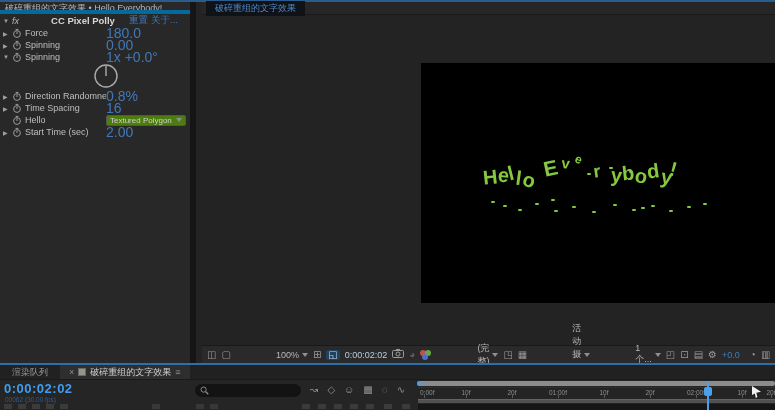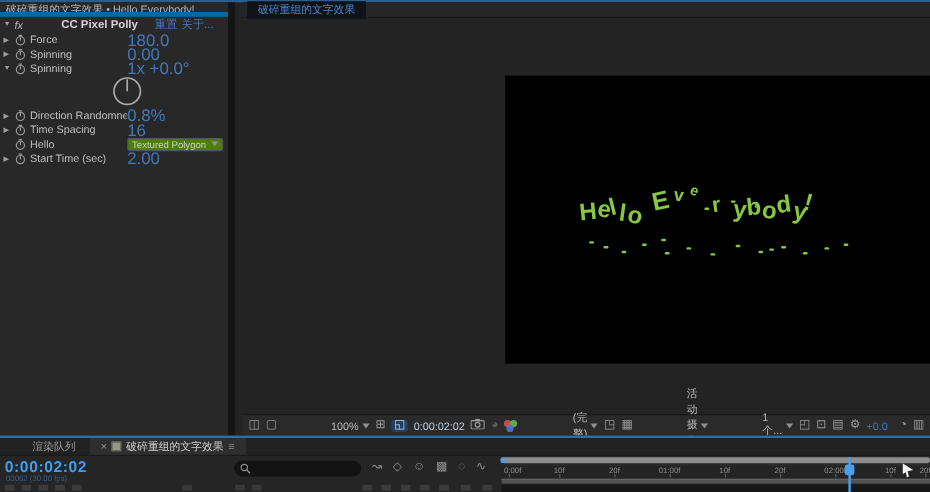--- a/index.html
+++ b/index.html
@@ -56,21 +56,21 @@
   .rgb .r{left:0;top:0;background:#d85050;}
   .rgb .g{left:5px;top:0;background:#67b84d;}
   .rgb .b{left:2px;top:4px;background:#5277d8;}
   .exposure{color:#4179b8;}
   .spacer{flex:1;}
 
   
   #timeline{position:absolute;left:0;top:363px;width:775px;height:47px;background:#252525;
     border-top:2px solid #2d6fa8;}
   #tl-tabs{height:15px;display:flex;align-items:center;background:#212121;border-bottom:1px solid #1a1a1a;font-size:9px;}
-  #tab-rq{padding:0 12px;color:#9a9a9a;white-space:nowrap;margin-left:15px;}
+  #tab-rq{padding:0 12px;color:#9a9a9a;white-space:nowrap;}
   #tab-comp{display:flex;align-items:center;gap:4px;background:#2e2e2e;height:100%;padding:0 9px;white-space:nowrap;}
   #tab-comp .x{color:#8f8f8f;}
   #tab-comp .sq{width:8px;height:8px;background:#96958a;border:1px solid #6a6a60;flex:none;}
   #tab-comp .tl{color:#cfcfcf;}
   #tab-comp .mn{color:#8f8f8f;}
   #tl-body{position:relative;height:30px;}
   #tl-time{position:absolute;left:4px;top:1px;font-size:13px;font-weight:bold;color:#3f9ef2;letter-spacing:.5px;}
   #tl-frames{position:absolute;left:5px;top:16px;font-size:6.5px;color:#2f5d8f;}
   #tl-search{position:absolute;left:195px;top:4px;width:106px;height:13px;background:#131313;
     border-radius:7px;display:flex;align-items:center;padding:0 5px;gap:3px;}

